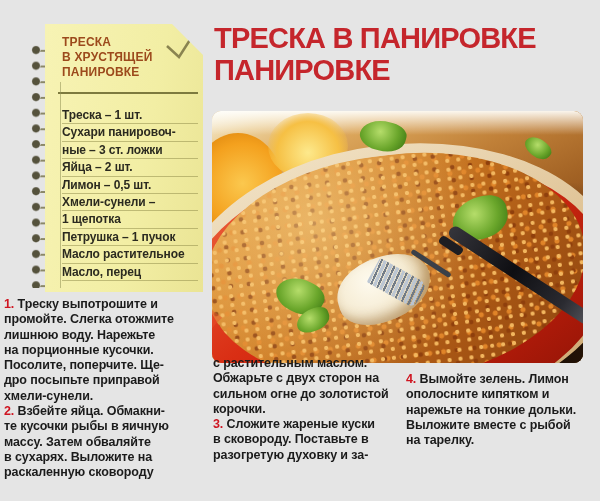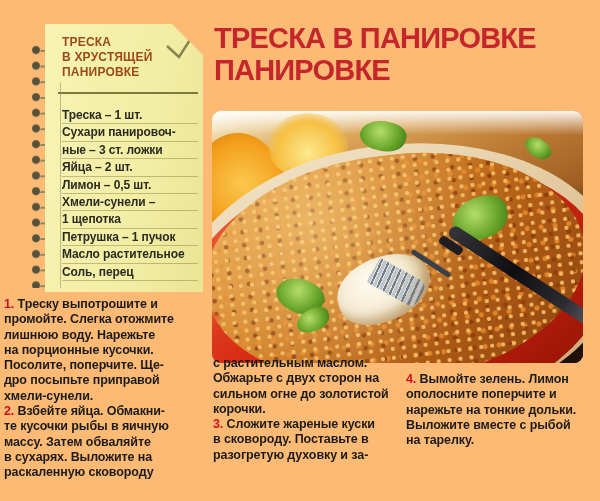--- a/index.html
+++ b/index.html
@@ -1,18 +1,18 @@
 <!DOCTYPE html>
 <html><head>
 <meta charset="utf-8">
 <style>
   html,body { margin:0; padding:0; }
   .page {
     position:relative; width:600px; height:501px; overflow:hidden;
-    background:#fdba74;
+    background:#e5e5e5;
     font-family:"Liberation Sans","DejaVu Sans",sans-serif;
   }
 
   
   .note { position:absolute; left:27px; top:24px; width:178px; height:270px; }
   .holes {
     position:absolute; left:0; top:18px; width:22px; height:246px;
     background-image:
       radial-gradient(circle at 9px 8px, #55523c 3.4px, rgba(85,82,60,0) 4.6px),
       radial-gradient(ellipse 5px 2px at 16px 9px, #8b8868 50%, rgba(139,136,104,0) 65%);
@@ -125,21 +125,21 @@
       <div class="ingredients">
         <div class="ing-row">Треска – 1 шт.</div>
         <div class="ing-row">Сухари панировоч-</div>
         <div class="ing-row">ные – 3 ст. ложки</div>
         <div class="ing-row">Яйца – 2 шт.</div>
         <div class="ing-row">Лимон – 0,5 шт.</div>
         <div class="ing-row">Хмели-сунели –</div>
         <div class="ing-row">1 щепотка</div>
         <div class="ing-row">Петрушка – 1 пучок</div>
         <div class="ing-row">Масло растительное</div>
-        <div class="ing-row">Соль, перец</div>
+        <div class="ing-row">Масло, перец</div>
         <div class="ing-row"></div>
       </div>
     </div>
   </div>
 
   <div class="main-title">
     <div>ТРЕСКА В ПАНИРОВКЕ</div>
     <div>ПАНИРОВКЕ</div>
   </div>
 
@@ -186,19 +186,19 @@
 Обжарьте с двух сторон на
 сильном огне до золотистой
 корочки.</span></p>
     <p class="step"><span class="num">3.</span><span class="txt">Сложите жареные куски
 в сковороду. Поставьте в
 разогретую духовку и за-</span></p>
   </div>
 
   <div class="col col-right">
     <p class="step"><span class="num">4.</span><span class="txt">Вымойте зелень. Лимон
-ополосните поперчите и
+ополосните кипятком и
 нарежьте на тонкие дольки.
 Выложите вместе с рыбой
 на тарелку.</span></p>
   </div>
 
 </div>
 
 </body></html>

